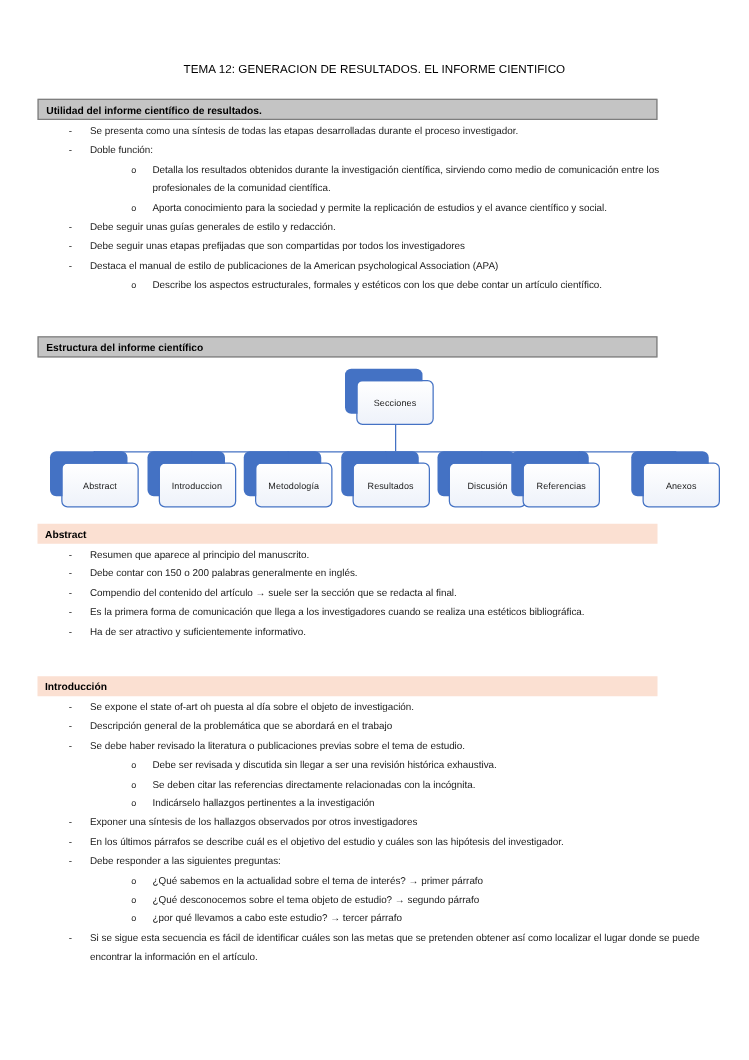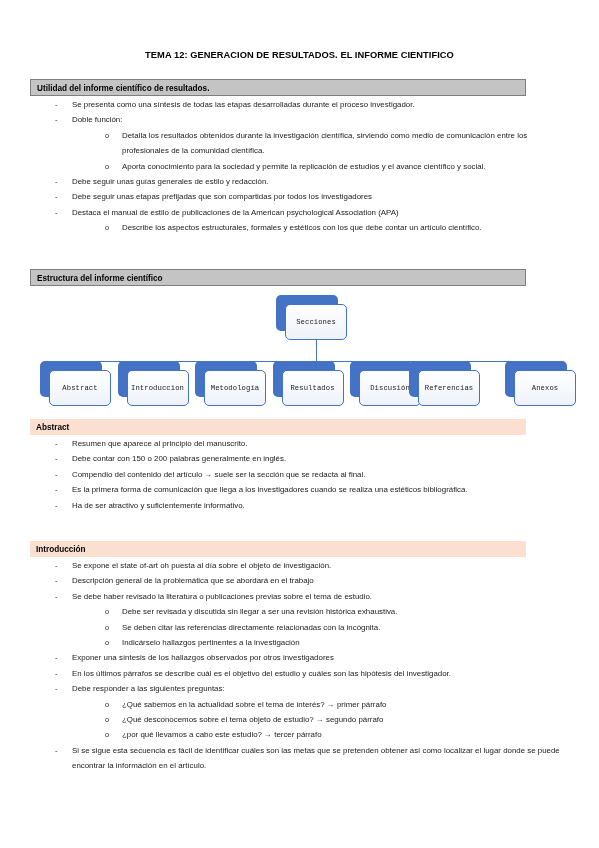--- a/index.html
+++ b/index.html
@@ -25,21 +25,21 @@
   }
 
   
   .doc-title {
     position: absolute;
     left: 0;
     top: 50px;
     width: 599px;
     text-align: center;
     font-size: 9.3px;
-    font-weight: bold;
+    font-weight: normal;
     letter-spacing: 0.05px;
     color: #000000;
   }
 
   
   .bar {
     position: absolute;
     left: 30px;
     width: 496px;
     box-sizing: border-box;
@@ -89,21 +89,20 @@
   .lvl2 .tx { padding-left: 17px; }
   .lvl2 .mk { font-size: 7.2px; }
 
   
   .diagram {
     position: absolute;
     left: 0;
     top: 290px;
     width: 526px;
     height: 120px;
-    font-family: Liberation Mono, monospace;
   }
   .node {
     position: absolute;
     box-sizing: border-box;
   }
   .node .shadow {
     position: absolute;
     left: 0;
     top: 0;
     width: 100%;

